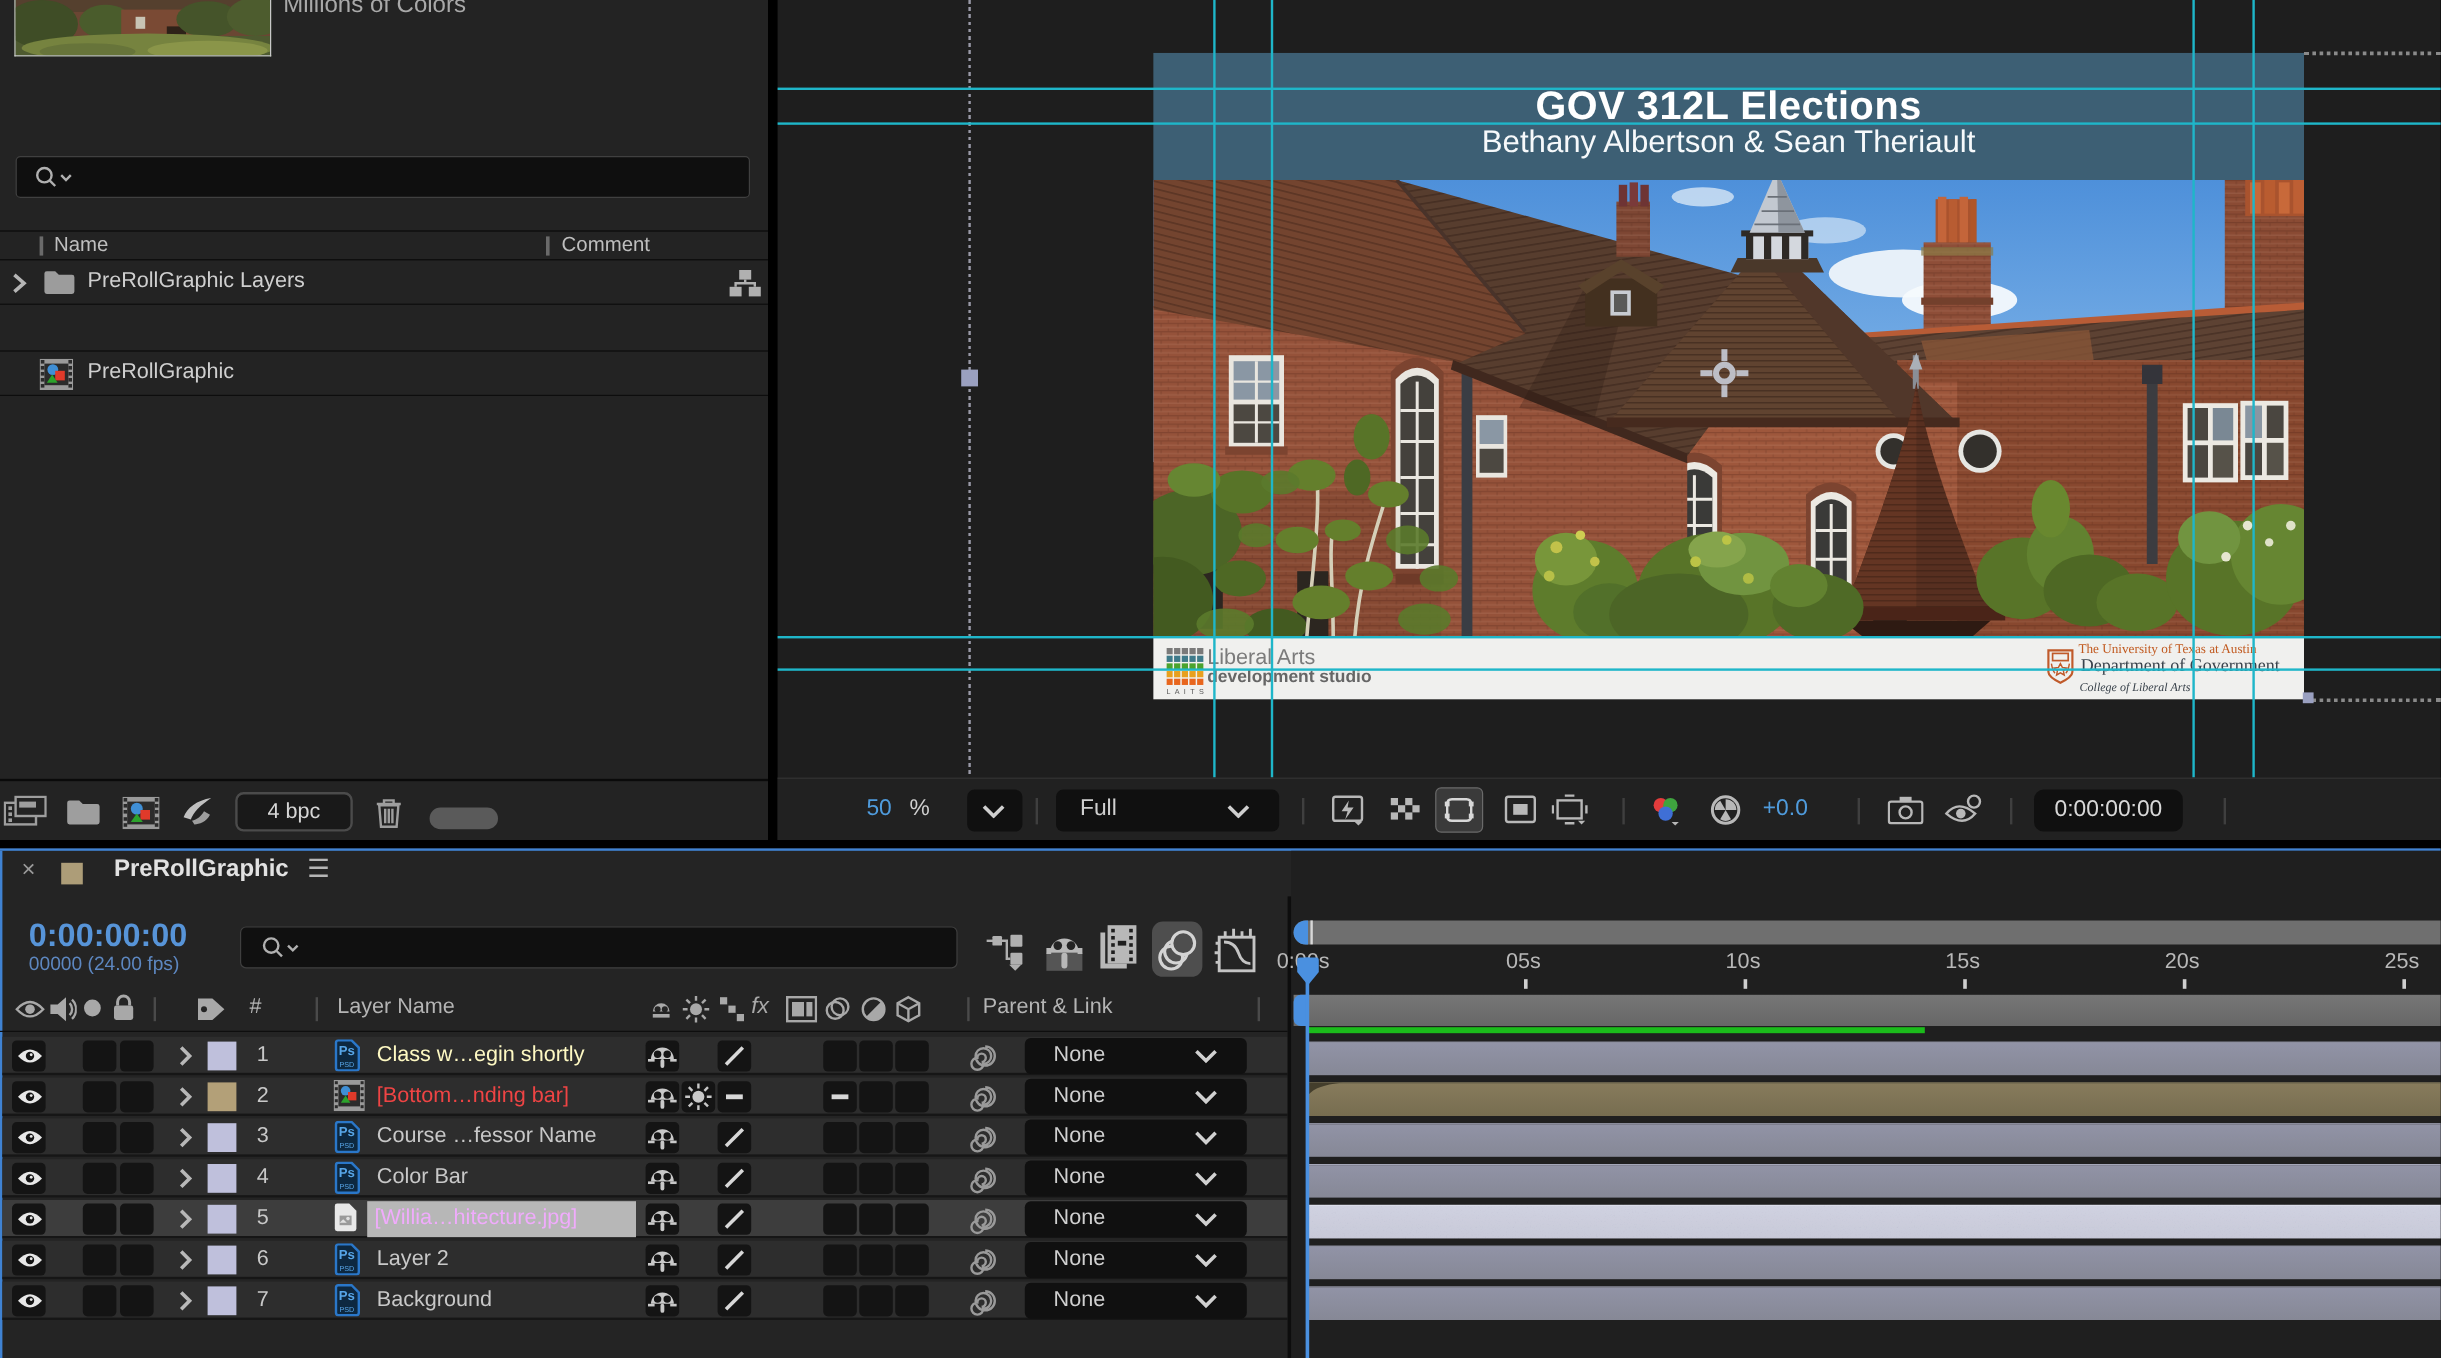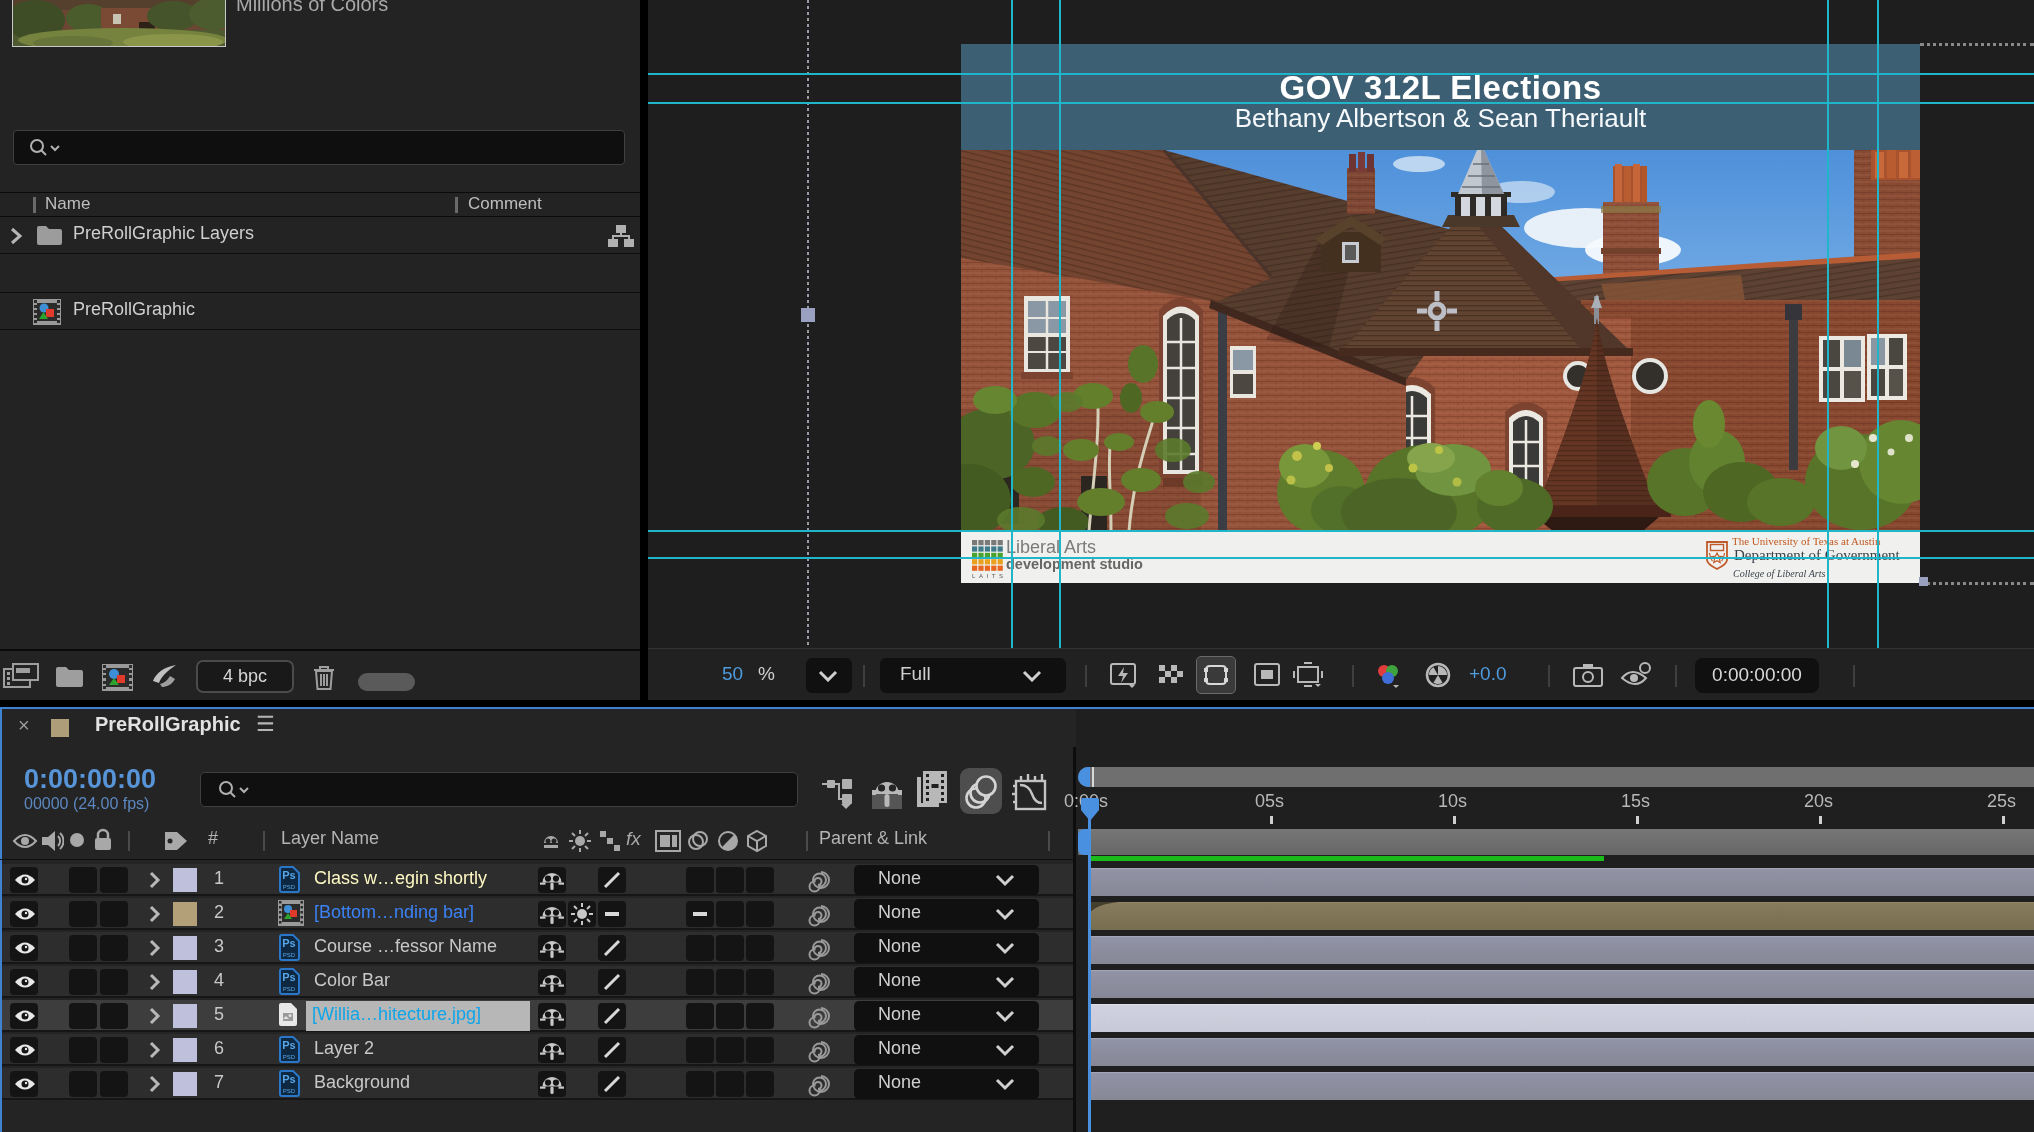--- a/index.html
+++ b/index.html
@@ -770,21 +770,21 @@
               <rect x="1" y="21" width="2.5" height="2.5" fill="#2b2b2b"></rect>
   <rect x="22.5" y="1" width="2.5" height="2.5" fill="#2b2b2b"></rect>
               <rect x="22.5" y="6" width="2.5" height="2.5" fill="#2b2b2b"></rect>
               <rect x="22.5" y="11" width="2.5" height="2.5" fill="#2b2b2b"></rect>
               <rect x="22.5" y="16" width="2.5" height="2.5" fill="#2b2b2b"></rect>
               <rect x="22.5" y="21" width="2.5" height="2.5" fill="#2b2b2b"></rect>
   <circle cx="10" cy="9" r="4" fill="#3f8fd6"></circle>
   <rect x="12" y="10" width="7" height="7" fill="#e03a2a"></rect>
   <path d="M6 19 l4 -6 l4 6 z" fill="#2ca32c"></path>
 </svg></div>
-          <div class="abs" style="left:312px;top:4px;color:#3b82f6;font-size:18px;">[Bottom…nding bar]</div>
+          <div class="abs" style="left:312px;top:4px;color:#ef4444;font-size:18px;">[Bottom…nding bar]</div>
           <div class="abs" style="left:536px;top:3px;width:28px;height:26px;background:#141414;border-radius:4px;"></div>
           <div class="abs" style="left:538px;top:5px;"><svg width="24" height="22" viewBox="0 0 24 22">
   <path d="M2.5 13.5 a9.5 9.5 0 0 1 19 0 z" fill="#c8c8c8"></path>
   <circle cx="8" cy="9.6" r="3.1" fill="#141414"></circle>
               <circle cx="16" cy="9.6" r="3.1" fill="#141414"></circle>
   <rect x="0" y="13.5" width="5.5" height="2.2" fill="#c8c8c8"></rect>
   <rect x="18.5" y="13.5" width="5.5" height="2.2" fill="#c8c8c8"></rect>
   <rect x="10.4" y="13.5" width="3.2" height="7.5" rx="1.6" fill="#c8c8c8"></rect>
 </svg></div>
           <div class="abs" style="left:566px;top:3px;width:28px;height:26px;background:#141414;border-radius:4px;"></div>
@@ -923,21 +923,21 @@
           </svg>
           <div class="abs" style="left:171px;top:4px;width:24px;height:24px;background:#bfc0dc;"></div>
           <div class="abs" style="left:212px;top:4px;color:#c8c8c8;font-size:18px;">5</div>
           <div class="abs" style="left:276px;top:2px;"><svg width="20" height="25" viewBox="0 0 20 25">
   <path d="M1 3 a2 2 0 0 1 2-2 h10 l6 6 v15 a2 2 0 0 1 -2 2 h-14 a2 2 0 0 1 -2-2 z" fill="#e8e8e8"></path>
   <rect x="5" y="11" width="10" height="8" fill="#9a9a9a"></rect>
   <path d="M5 17 l3 -3 l3 3 z" fill="#e0e0e0"></path>
   <circle cx="12" cy="13.5" r="1.5" fill="#e0e0e0"></circle>
 </svg></div>
           <div class="abs" style="left:304px;top:1px;width:224px;height:30px;background:#b7b7b7;"></div>
-          <div class="abs" style="left:310px;top:4px;color:#0ea5e9;font-size:18px;">[Willia…hitecture.jpg]</div>
+          <div class="abs" style="left:310px;top:4px;color:#f0abfc;font-size:18px;">[Willia…hitecture.jpg]</div>
           <div class="abs" style="left:536px;top:3px;width:28px;height:26px;background:#141414;border-radius:4px;"></div>
           <div class="abs" style="left:538px;top:5px;"><svg width="24" height="22" viewBox="0 0 24 22">
   <path d="M2.5 13.5 a9.5 9.5 0 0 1 19 0 z" fill="#c8c8c8"></path>
   <circle cx="8" cy="9.6" r="3.1" fill="#141414"></circle>
               <circle cx="16" cy="9.6" r="3.1" fill="#141414"></circle>
   <rect x="0" y="13.5" width="5.5" height="2.2" fill="#c8c8c8"></rect>
   <rect x="18.5" y="13.5" width="5.5" height="2.2" fill="#c8c8c8"></rect>
   <rect x="10.4" y="13.5" width="3.2" height="7.5" rx="1.6" fill="#c8c8c8"></rect>
 </svg></div>
           <div class="abs" style="left:596px;top:3px;width:28px;height:26px;background:#141414;border-radius:4px;"></div>

